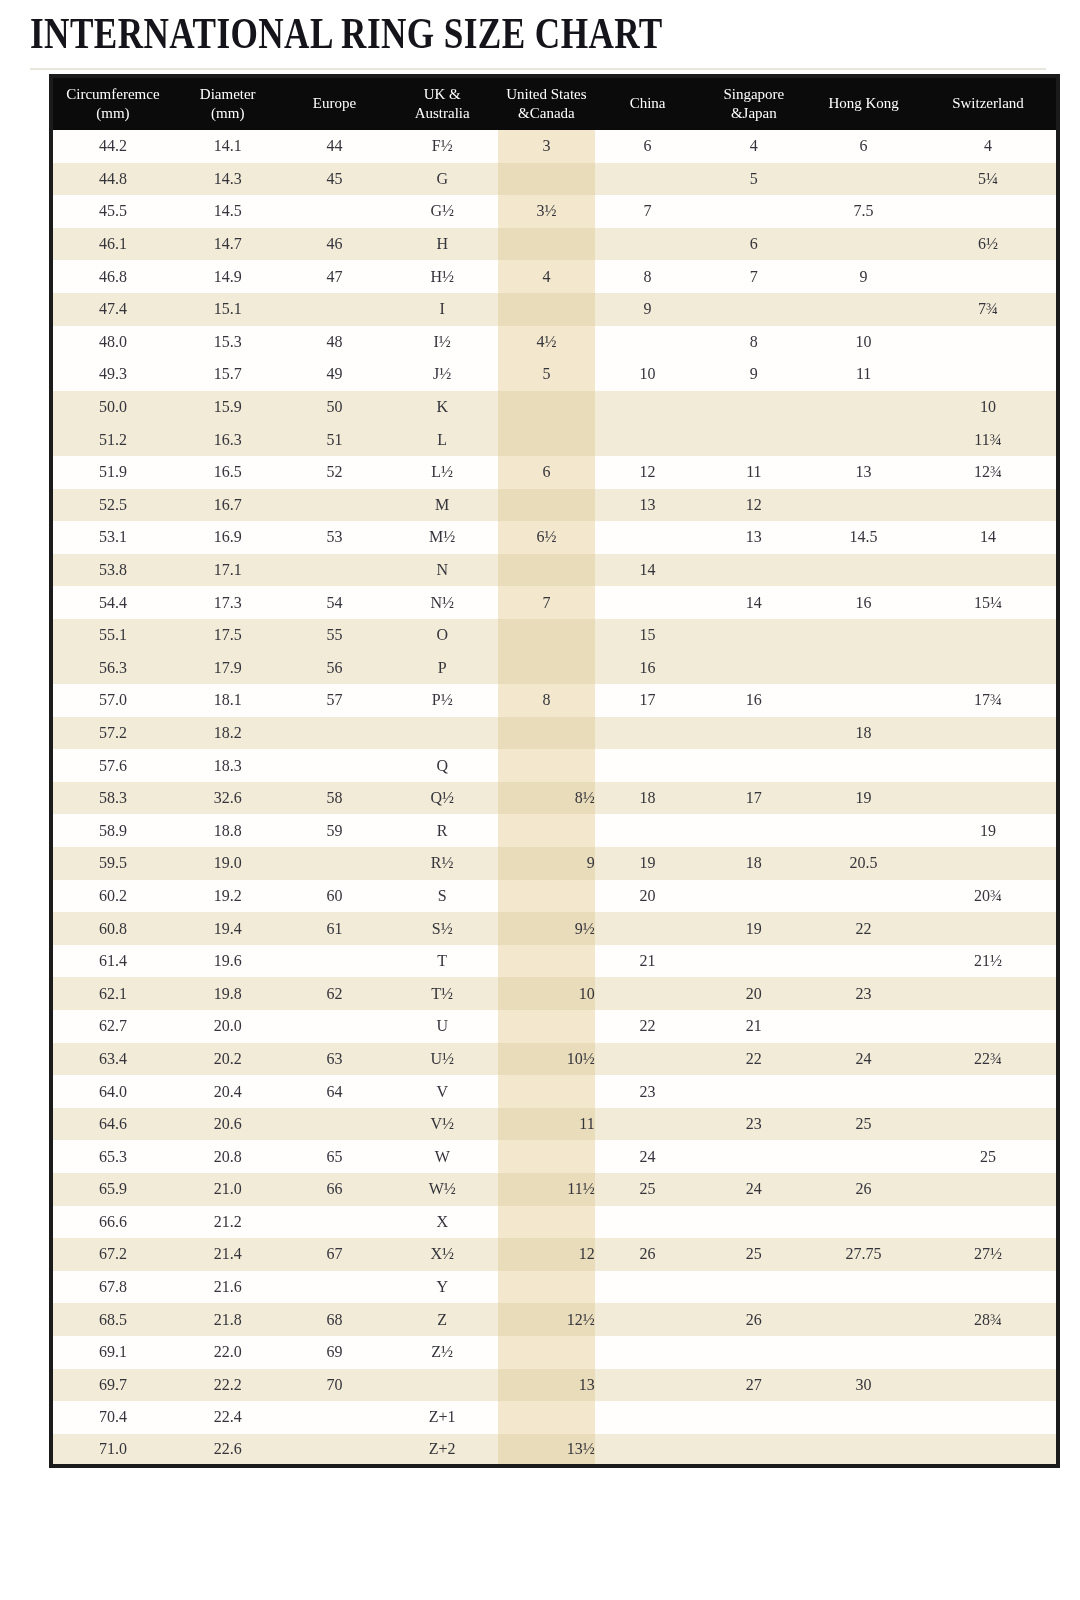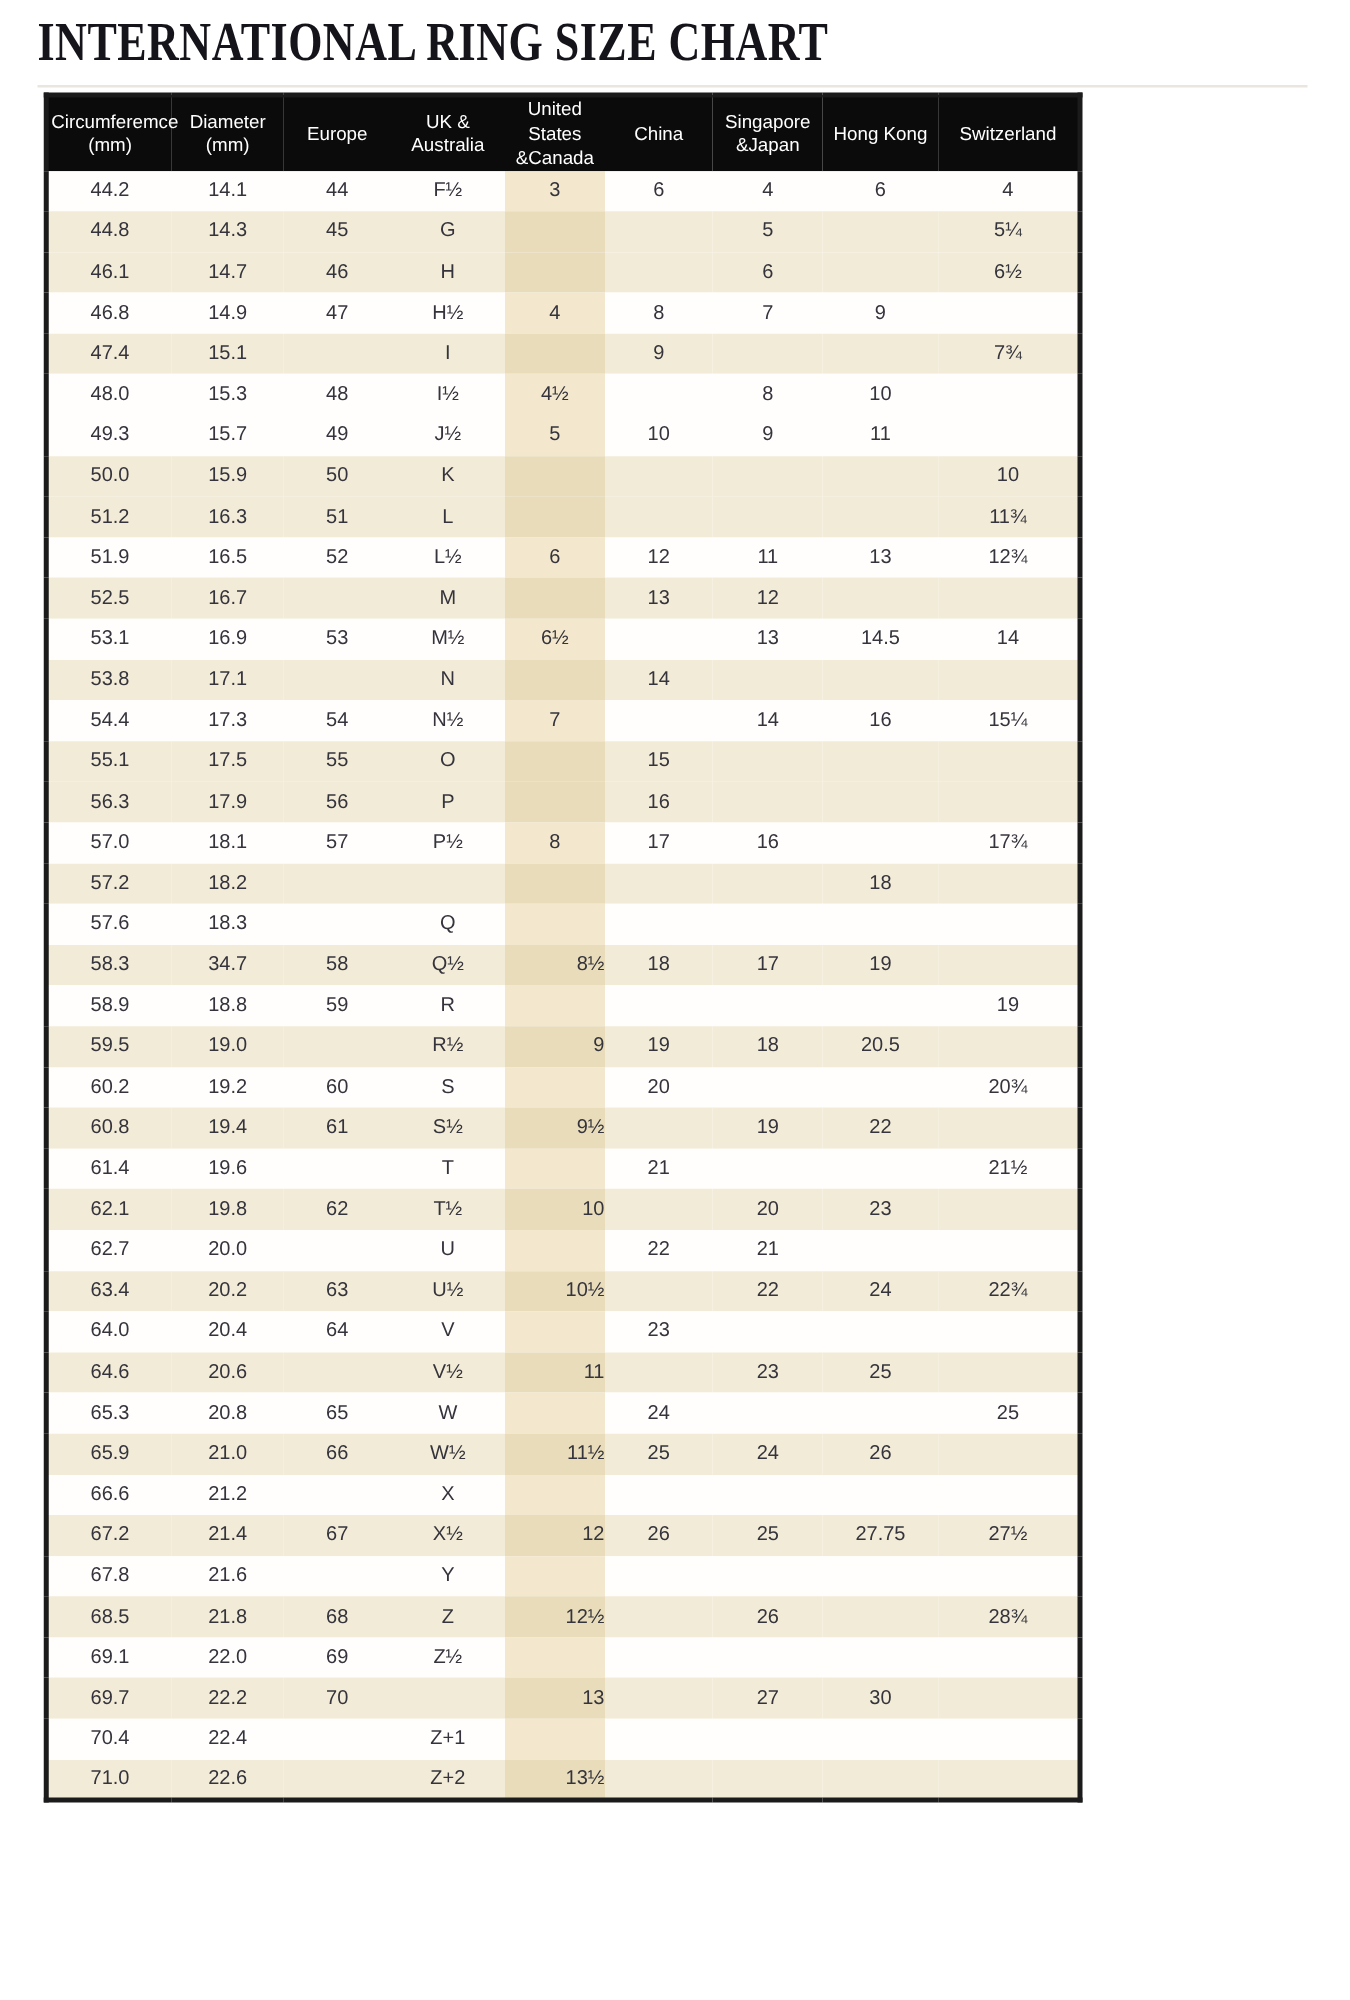--- a/index.html
+++ b/index.html
@@ -25,25 +25,26 @@
     transform-origin: left center;
     white-space: nowrap;
   }
   .title-rule {
     margin-top: 9px;
     border-bottom: 2px solid #e9e6e0;
     width: 1016px;
   }
   table.ring-table {
     margin-top: 4px;
-    margin-left: 5px;
-    width: 831px;
+    margin-left: 19px;
+    width: 1011px;
     border-collapse: collapse;
     table-layout: fixed;
     border: 4px solid var(--border, #1b1b1b);
+    font-family: Liberation Serif, serif;
   }
   thead th {
     background: var(--header-bg, #0b0b0b);
     color: var(--header-text, #ffffff);
     font-weight: 400;
     font-size: 15px;
     line-height: 1.3;
     height: 54px;
     text-align: center;
     vertical-align: middle;
@@ -126,20 +127,31 @@
           <td>44.8</td>
           <td>14.3</td>
           <td>45</td>
           <td>G</td>
           <td class="us-col"></td>
           <td></td>
           <td>5</td>
           <td></td>
           <td>5¼</td>
         </tr>
+        <tr>
+          <td>45.5</td>
+          <td>14.5</td>
+          <td></td>
+          <td>G½</td>
+          <td class="us-col">3½</td>
+          <td>7</td>
+          <td></td>
+          <td>7.5</td>
+          <td></td>
+        </tr>
         <tr class="stripe">
           <td>46.1</td>
           <td>14.7</td>
           <td>46</td>
           <td>H</td>
           <td class="us-col"></td>
           <td></td>
           <td>6</td>
           <td></td>
           <td>6½</td>
@@ -315,21 +327,21 @@
           <td></td>
           <td>Q</td>
           <td class="us-col"></td>
           <td></td>
           <td></td>
           <td></td>
           <td></td>
         </tr>
         <tr class="stripe">
           <td>58.3</td>
-          <td>34.7</td>
+          <td>32.6</td>
           <td>58</td>
           <td>Q½</td>
           <td class="us-col">8½</td>
           <td>18</td>
           <td>17</td>
           <td>19</td>
           <td></td>
         </tr>
         <tr>
           <td>58.9</td>

